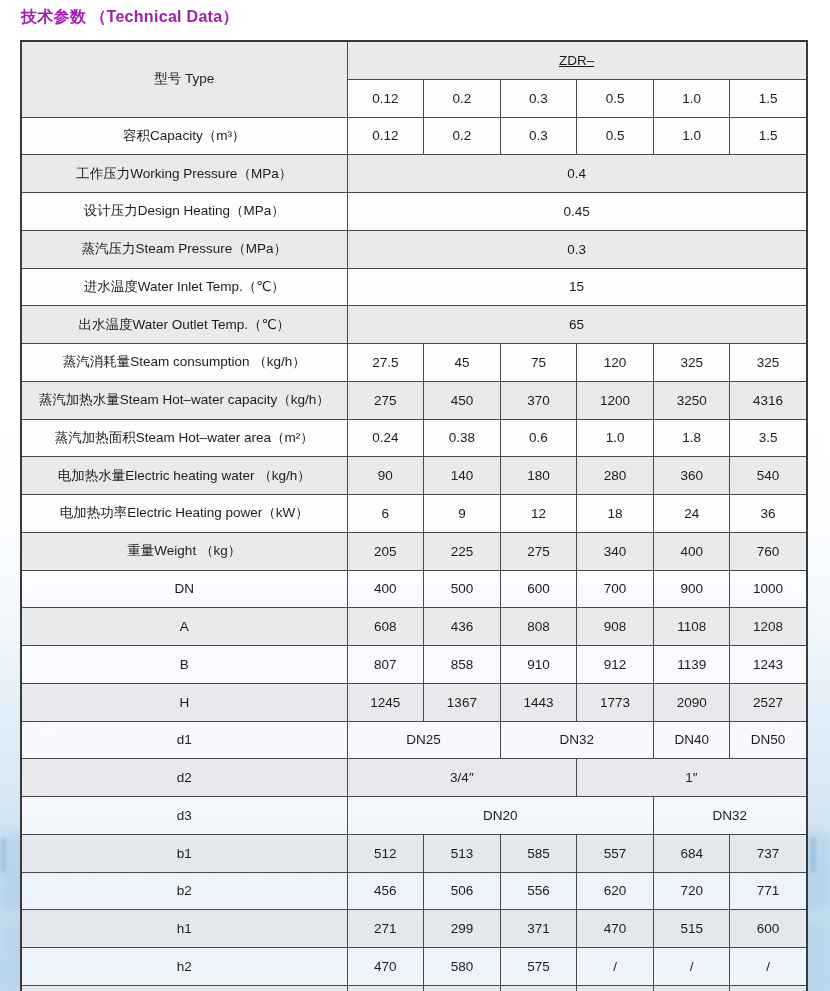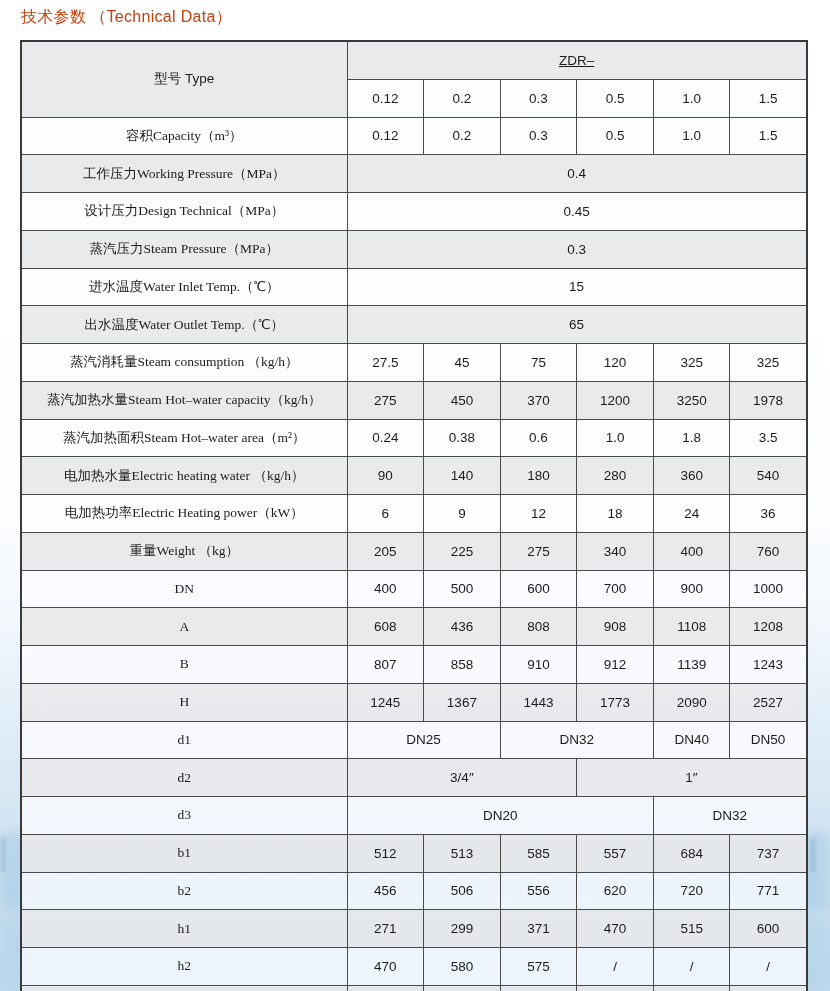--- a/index.html
+++ b/index.html
@@ -33,42 +33,42 @@
       rgba(78,130,175,.35) 0 6px, rgba(78,130,175,0) 6px 30px);
     opacity:.6;filter:blur(1.5px);
   }
   .bg-water{
     left:0;right:0;top:918px;height:73px;
     background:#b2d2e9;opacity:.6;filter:blur(7px);
   }
   
   .title{
     position:absolute;left:21px;top:5px;z-index:2;margin:0;
-    font-size:16px;line-height:24px;font-weight:normal;
-    color:#c2410c;letter-spacing:.3px;white-space:nowrap;
+    font-size:16px;line-height:24px;font-weight:bold;
+    color:#a21caf;letter-spacing:.3px;white-space:nowrap;
   }
   .title .en{margin-left:4px;}
   
   table.tech{
     position:absolute;left:20px;top:40px;z-index:1;
     width:786px;table-layout:fixed;
     border-collapse:collapse;
     border:2px solid #3a3a3a;
   }
   table.tech th,table.tech td{
     border:1px solid #4a4a4a;
     font-size:13.5px;font-weight:normal;
     text-align:center;vertical-align:middle;
     padding:0;overflow:hidden;white-space:nowrap;
     height:36.75px;
   }
   th.h-type{background:rgba(232,233,235,.95);}
   th.h-series{background:rgba(232,233,235,.95);height:26px;text-decoration:underline;}
   th.h-model{background:rgba(252,253,255,.85);height:33px;}
-  td.lbl{text-align:left;padding-left:10px;font-family:Liberation Serif, serif;}
+  td.lbl{text-align:left;padding-left:10px;}
   td.lbl.ctr{text-align:center;padding-left:0;}
   tr.row-white td{background:rgba(252,253,255,.78);}
   tr.row-gray  td{background:rgba(232,233,235,.94);}
 </style>
 </head>
 <body>
 
 <div class="page">
 
   <div class="bg">
@@ -112,21 +112,21 @@
           <td>0.3</td>
           <td>0.5</td>
           <td>1.0</td>
           <td>1.5</td>
         </tr>
         <tr class="row-gray">
           <td class="lbl">工作压力Working Pressure（MPa）</td>
           <td colspan="6">0.4</td>
         </tr>
         <tr class="row-white">
-          <td class="lbl">设计压力Design Technical（MPa）</td>
+          <td class="lbl">设计压力Design Heating（MPa）</td>
           <td colspan="6">0.45</td>
         </tr>
         <tr class="row-gray">
           <td class="lbl">蒸汽压力Steam Pressure（MPa）</td>
           <td colspan="6">0.3</td>
         </tr>
         <tr class="row-white">
           <td class="lbl">进水温度Water Inlet Temp.（℃）</td>
           <td colspan="6">15</td>
         </tr>
@@ -143,21 +143,21 @@
           <td>325</td>
           <td>325</td>
         </tr>
         <tr class="row-gray">
           <td class="lbl">蒸汽加热水量Steam Hot–water capacity（kg/h）</td>
           <td>275</td>
           <td>450</td>
           <td>370</td>
           <td>1200</td>
           <td>3250</td>
-          <td>1978</td>
+          <td>4316</td>
         </tr>
         <tr class="row-white">
           <td class="lbl">蒸汽加热面积Steam Hot–water area（m²）</td>
           <td>0.24</td>
           <td>0.38</td>
           <td>0.6</td>
           <td>1.0</td>
           <td>1.8</td>
           <td>3.5</td>
         </tr>

